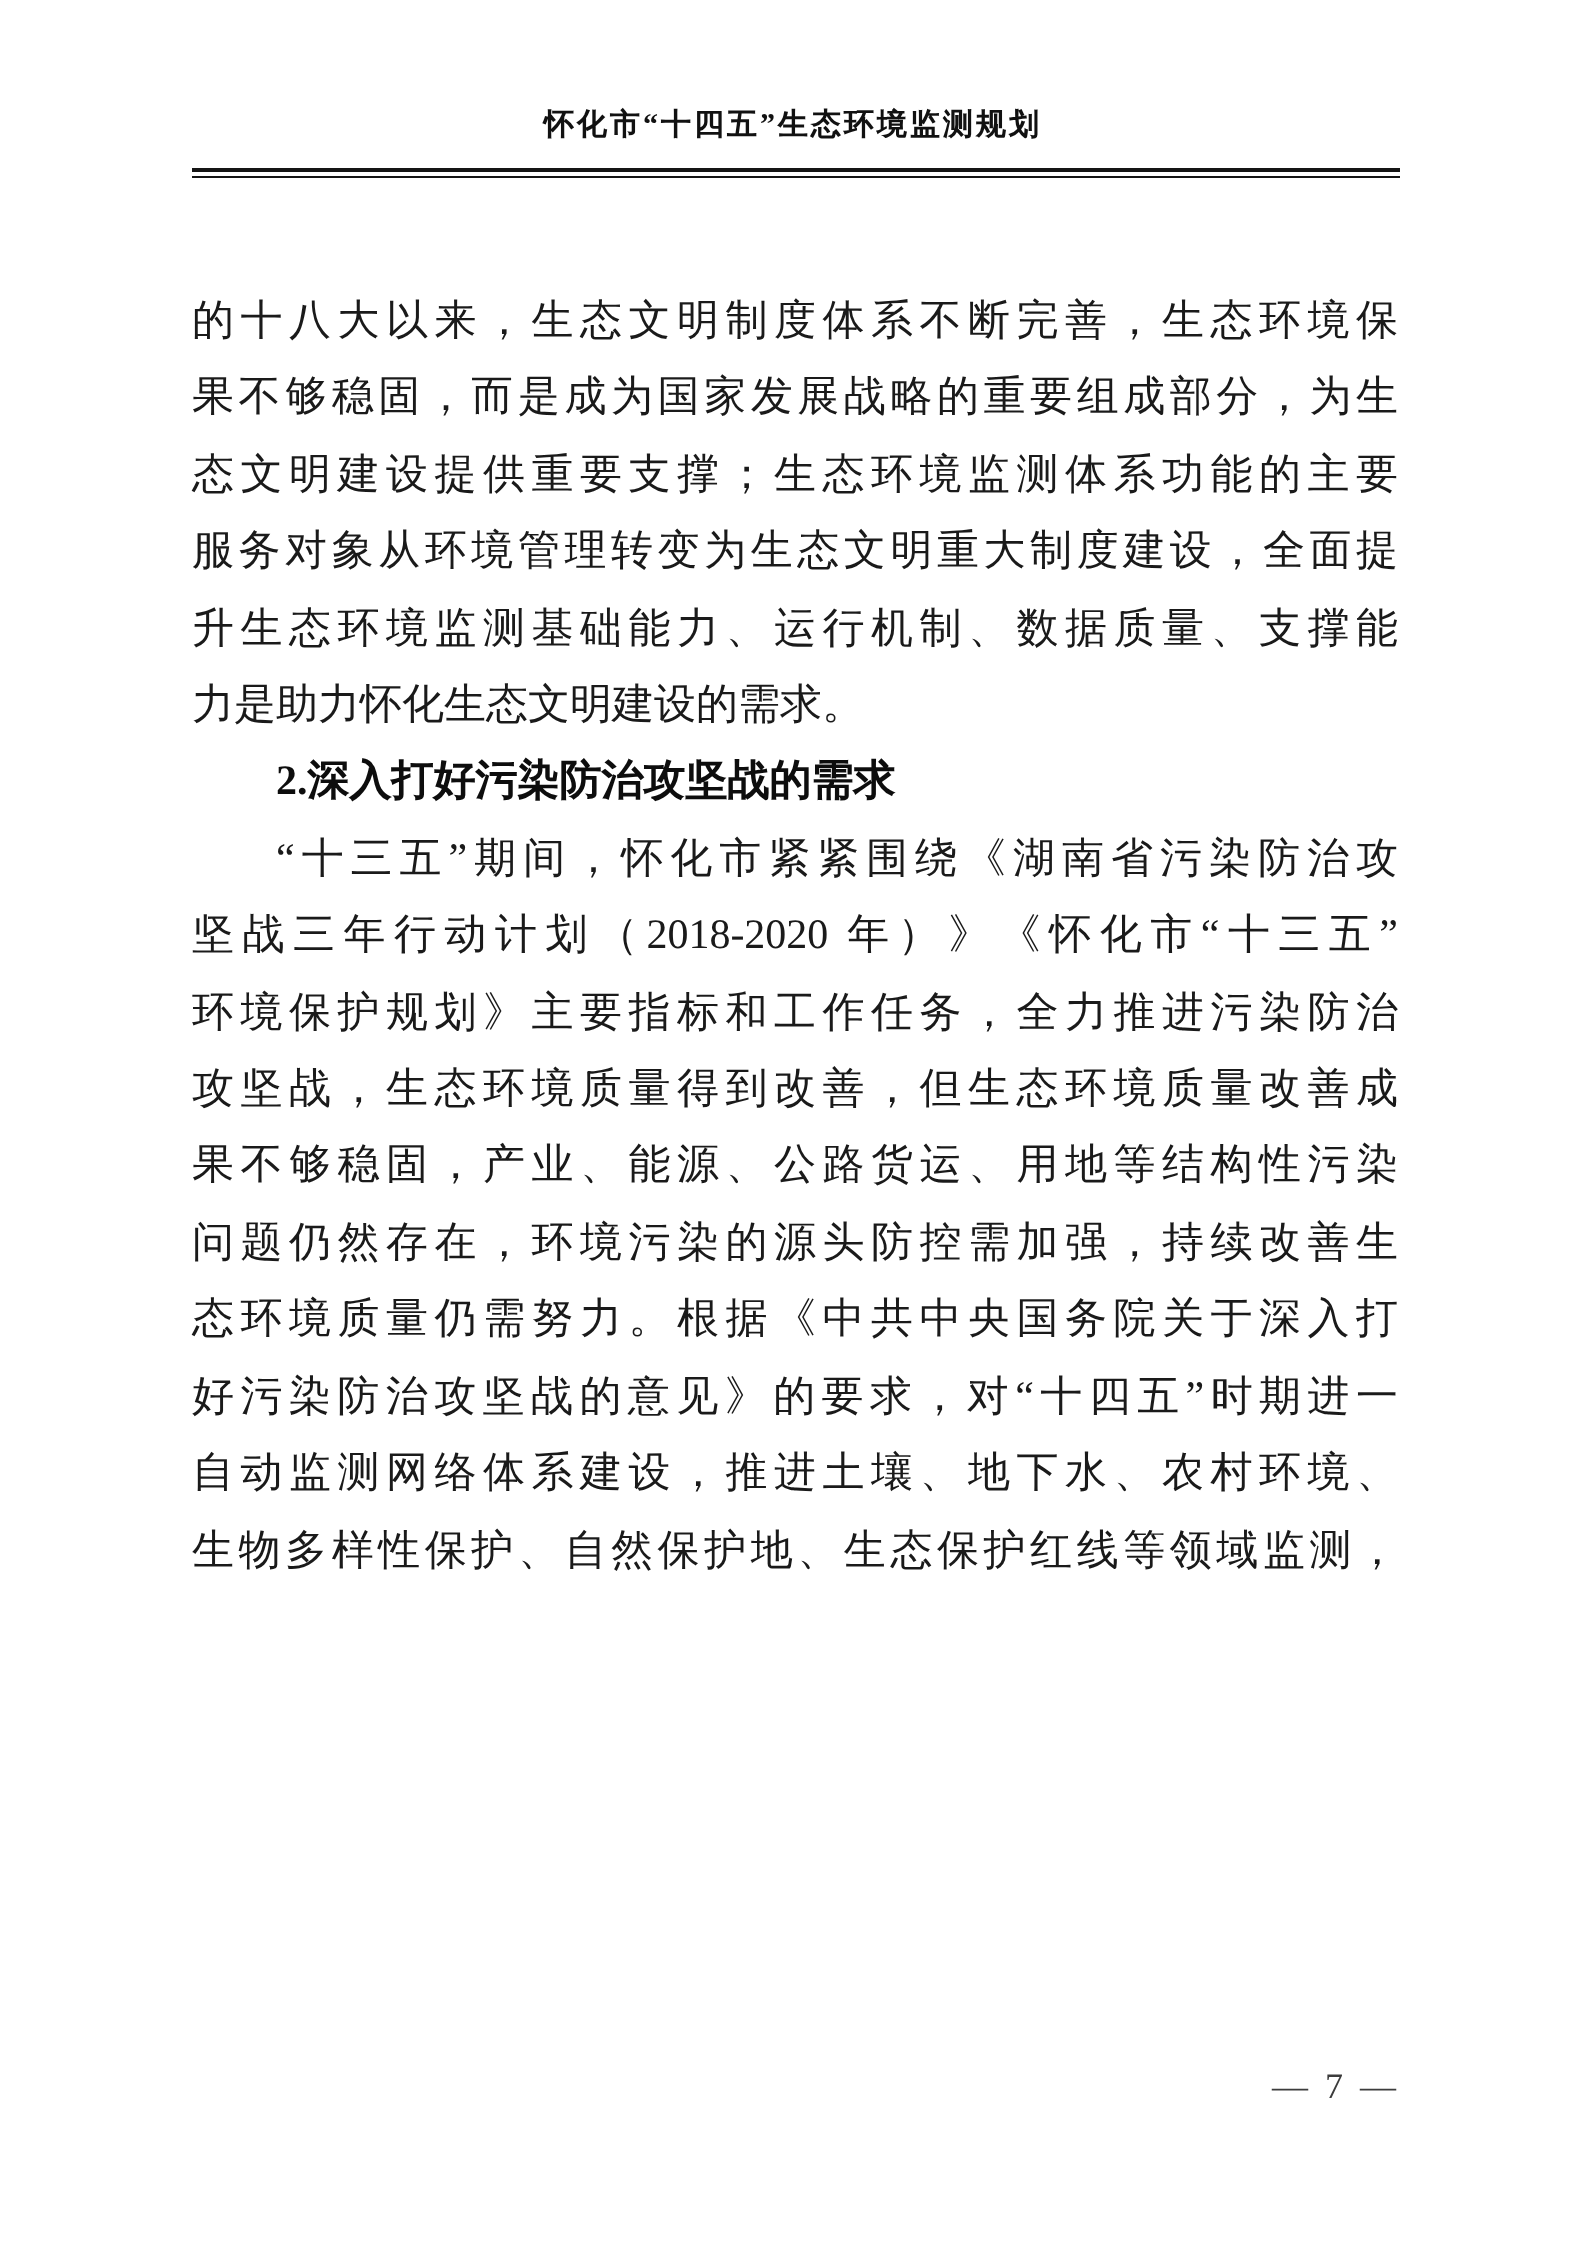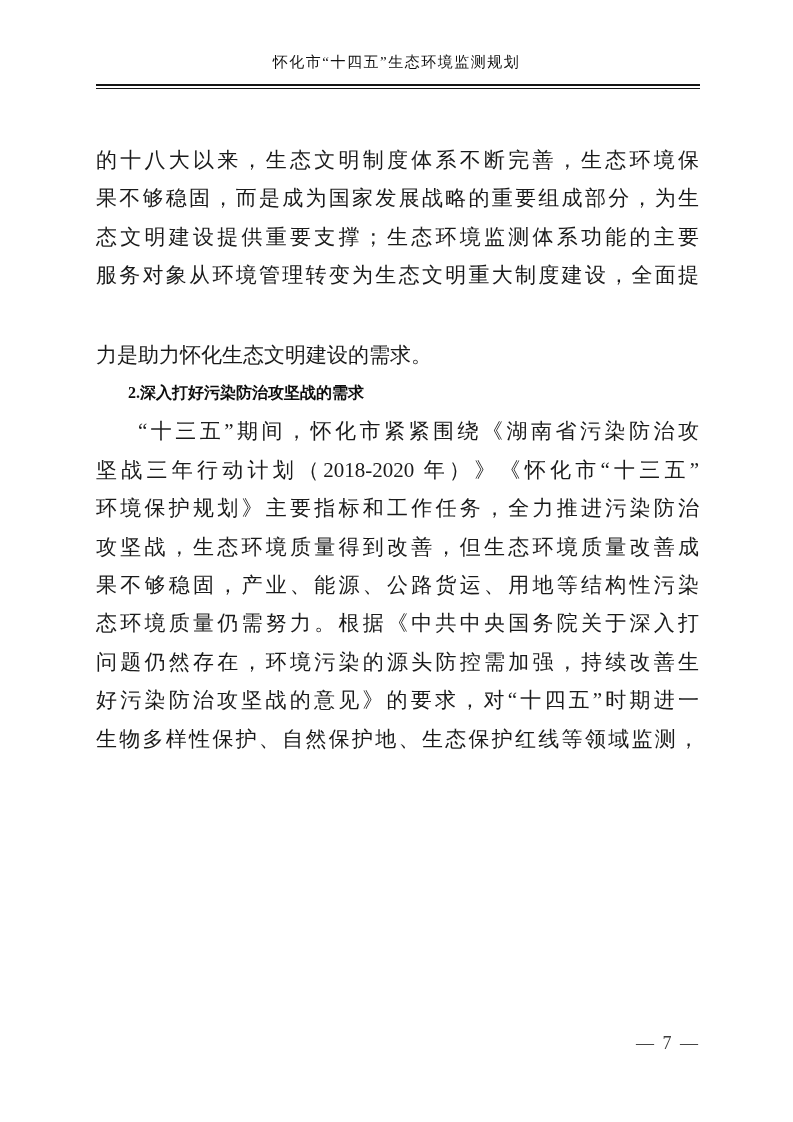--- a/index.html
+++ b/index.html
@@ -16,21 +16,21 @@
     font-family: "Liberation Serif", "DejaVu Serif", serif;
     color: #1a1a1a;
   }
   .header-title {
     position: absolute;
     top: 53px;
     left: 0;
     right: 0;
     text-align: center;
     font-size: 15px;
-    font-weight: normal;
+    font-weight: bold;
     letter-spacing: 1.5px;
     color: #111111;
   }
   .header-rule {
     position: absolute;
     top: 84px;
     left: 96px;
     right: 93px;
     height: 2px;
     border-top: 2px solid #151515;
@@ -46,30 +46,29 @@
   }
   .para .line {
     text-align: justify;
     text-align-last: justify;
     text-justify: inter-character;
   }
   
   .para--closed .line:last-child {
     text-align: left;
     text-align-last: left;
-    margin-top: 41px;
   }
   
   .para--indent-first .line:first-child {
     text-indent: 2em;
   }
   .section-heading {
     font-weight: bold;
     text-indent: 2em;
-    font-size: 16px;
+    font-size: 21px;
     line-height: 38.4px;
     color: #0d0d0d;
   }
   .footer-pagenum {
     position: absolute;
     top: 1033px;
     right: 93px;
     font-size: 18px;
     letter-spacing: 2px;
     color: #3c3c3c;
@@ -84,34 +83,36 @@
 
   <div class="header-rule"></div>
 
   <div class="content">
 
     <div class="para para--closed">
         <div class="line">的十八大以来，生态文明制度体系不断完善，生态环境保</div>
         <div class="line">果不够稳固，而是成为国家发展战略的重要组成部分，为生</div>
         <div class="line">态文明建设提供重要支撑；生态环境监测体系功能的主要</div>
         <div class="line">服务对象从环境管理转变为生态文明重大制度建设，全面提</div>
+        <div class="line">升生态环境监测基础能力、运行机制、数据质量、支撑能</div>
         <div class="line">力是助力怀化生态文明建设的需求。</div>
       </div>
 
     <div class="section-heading">2.深入打好污染防治攻坚战的需求</div>
 
     <div class="para para--indent-first">
         <div class="line">“十三五”期间，怀化市紧紧围绕《湖南省污染防治攻</div>
         <div class="line">坚战三年行动计划（2018-2020 年）》《怀化市“十三五”</div>
         <div class="line">环境保护规划》主要指标和工作任务，全力推进污染防治</div>
         <div class="line">攻坚战，生态环境质量得到改善，但生态环境质量改善成</div>
         <div class="line">果不够稳固，产业、能源、公路货运、用地等结构性污染</div>
+        <div class="line">问题仍然存在，环境污染的源头防控需加强，持续改善生</div>
         <div class="line">态环境质量仍需努力。根据《中共中央国务院关于深入打</div>
-        <div class="line">问题仍然存在，环境污染的源头防控需加强，持续改善生</div>
         <div class="line">好污染防治攻坚战的意见》的要求，对“十四五”时期进一</div>
+        <div class="line">自动监测网络体系建设，推进土壤、地下水、农村环境、</div>
         <div class="line">生物多样性保护、自然保护地、生态保护红线等领域监测，</div>
       </div>
 
   </div>
 
   <div class="footer-pagenum">— 7 —</div>
 
 </div>
 
 </body></html>

